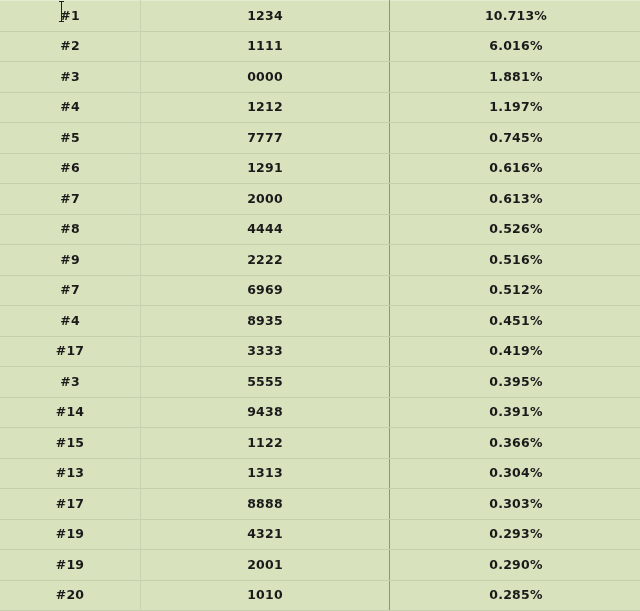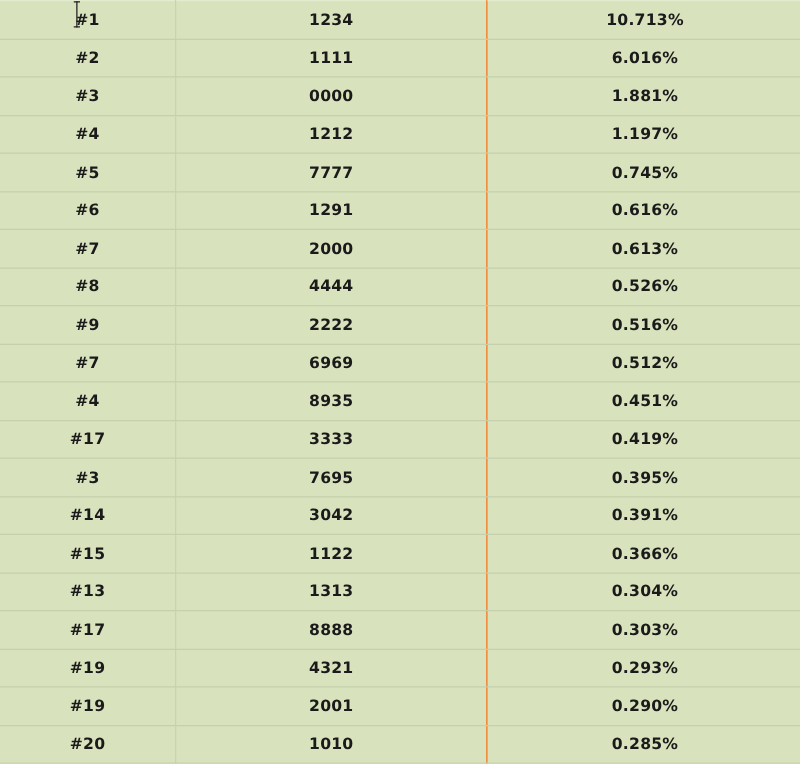--- a/index.html
+++ b/index.html
@@ -142,26 +142,26 @@
           <td class="col-value">8935</td>
           <td class="col-pct">0.451%</td>
         </tr>
         <tr>
           <td class="col-rank">#17</td>
           <td class="col-value">3333</td>
           <td class="col-pct">0.419%</td>
         </tr>
         <tr>
           <td class="col-rank">#3</td>
-          <td class="col-value">7695</td>
+          <td class="col-value">5555</td>
           <td class="col-pct">0.395%</td>
         </tr>
         <tr>
           <td class="col-rank">#14</td>
-          <td class="col-value">3042</td>
+          <td class="col-value">9438</td>
           <td class="col-pct">0.391%</td>
         </tr>
         <tr>
           <td class="col-rank">#15</td>
           <td class="col-value">1122</td>
           <td class="col-pct">0.366%</td>
         </tr>
         <tr>
           <td class="col-rank">#13</td>
           <td class="col-value">1313</td>

